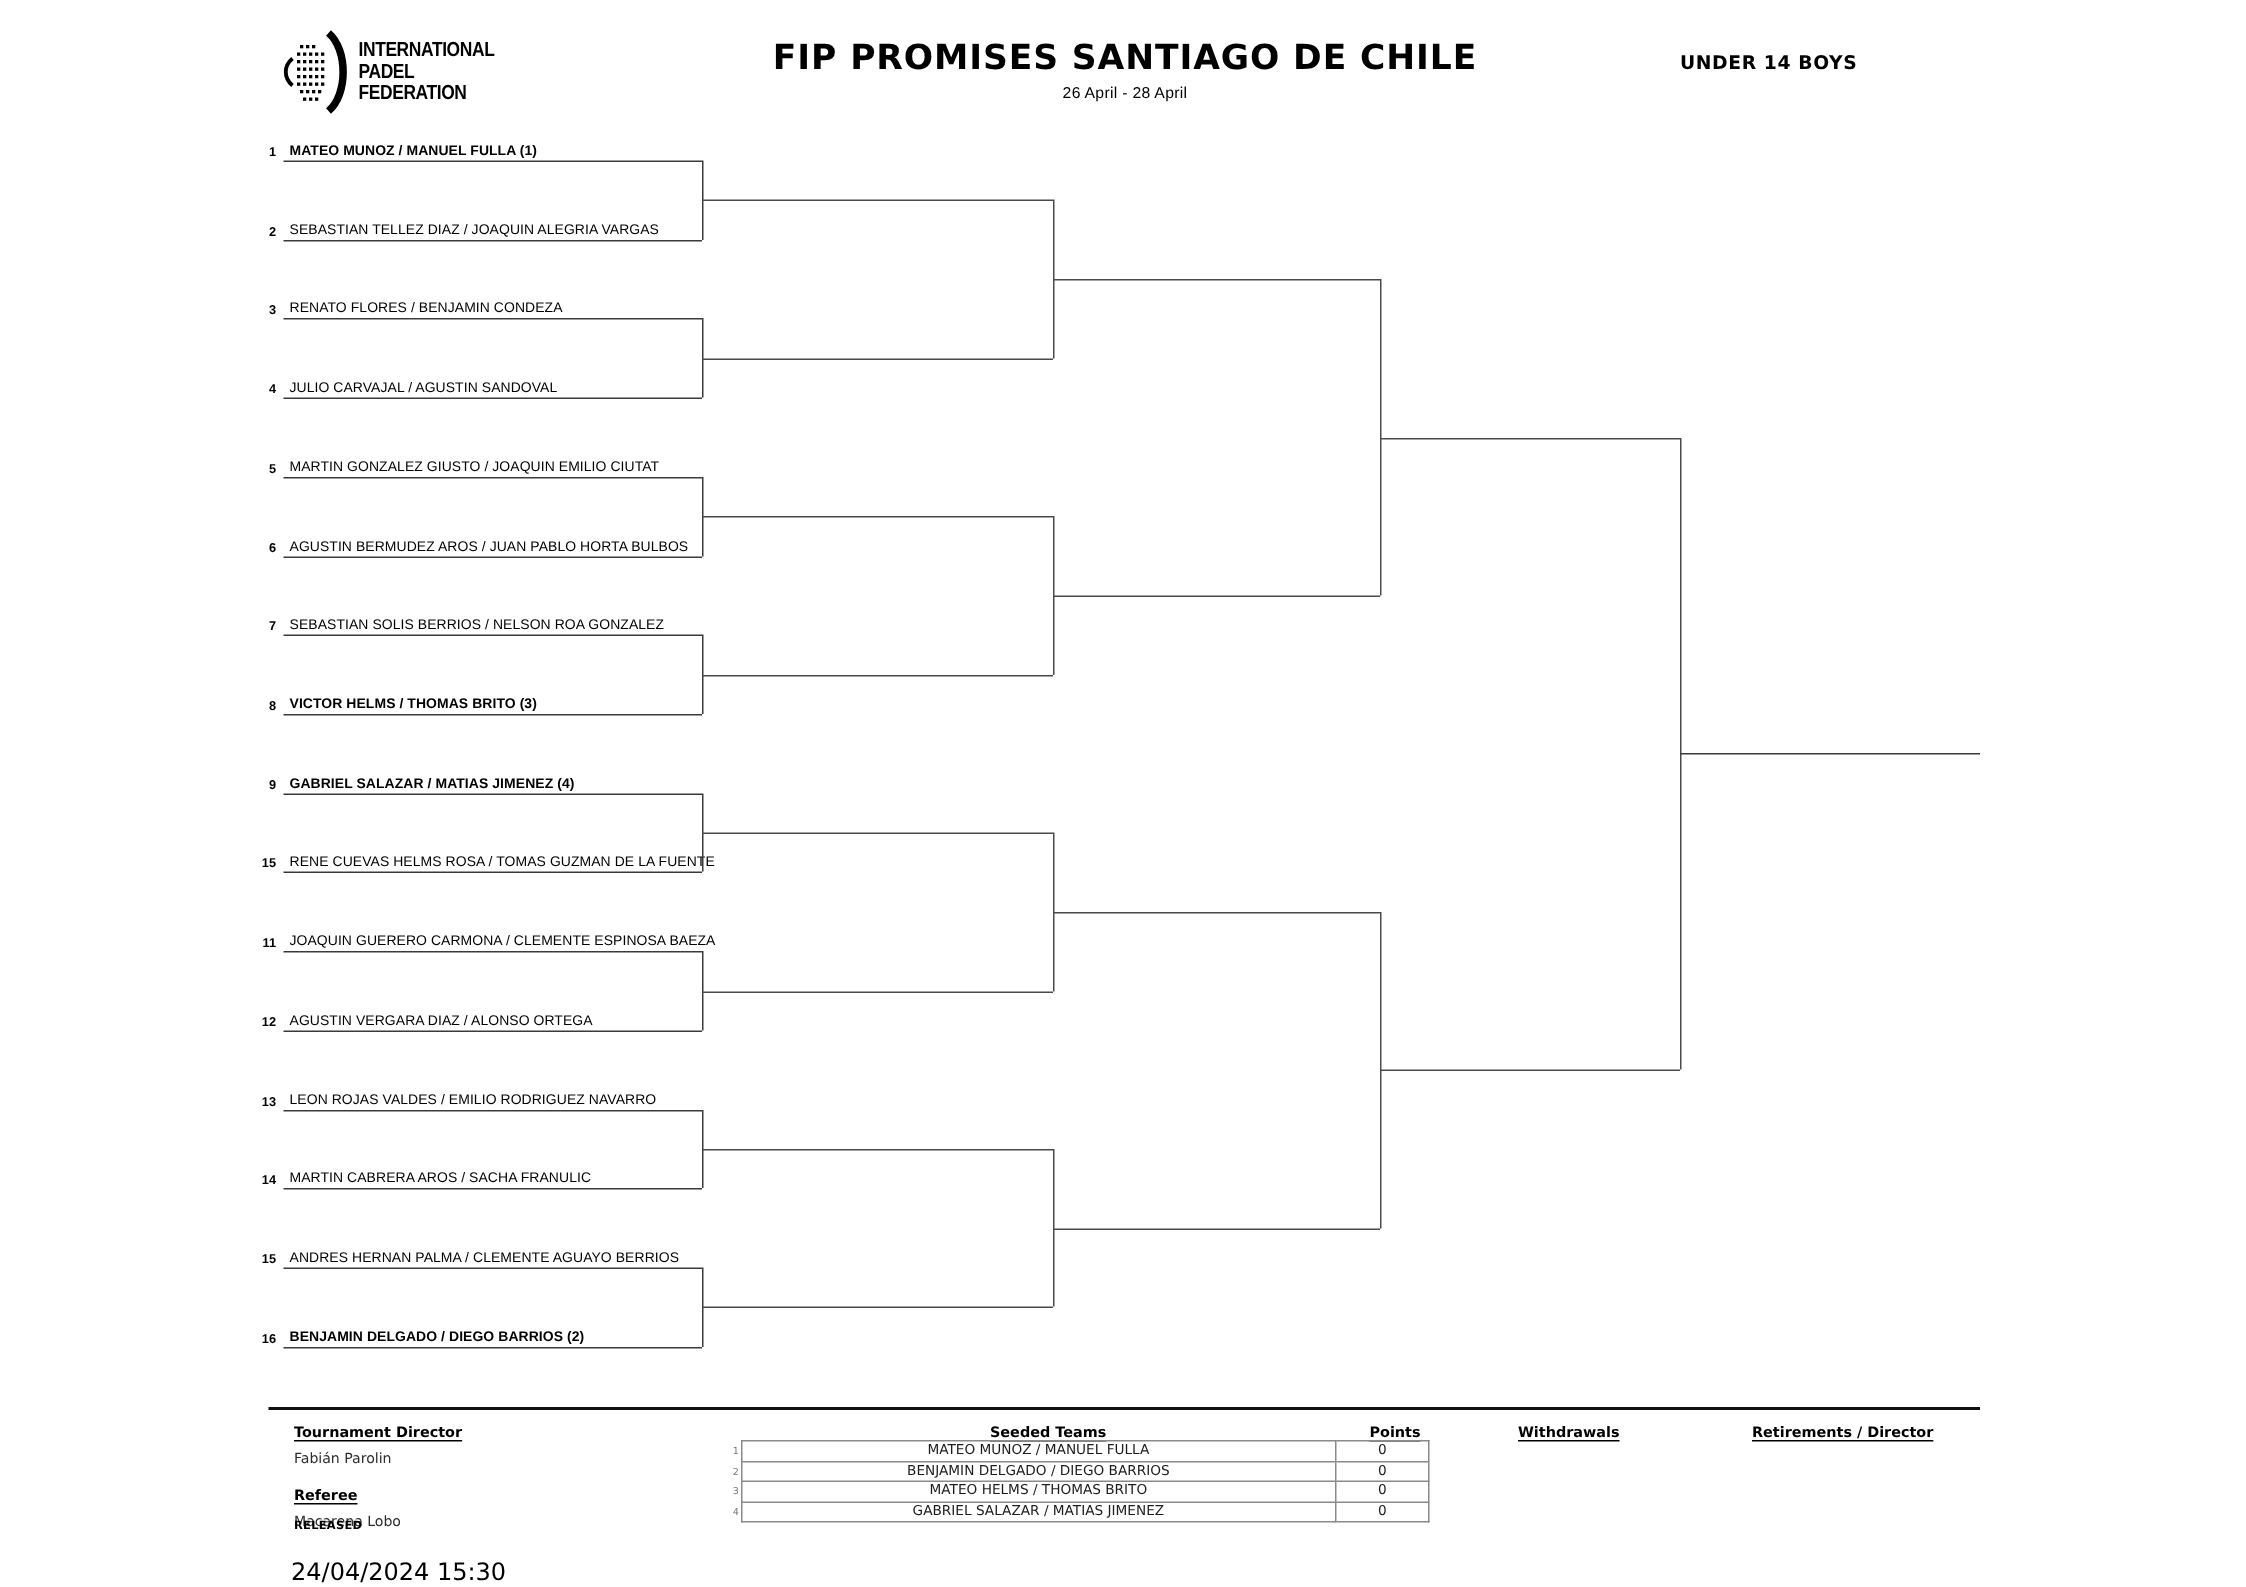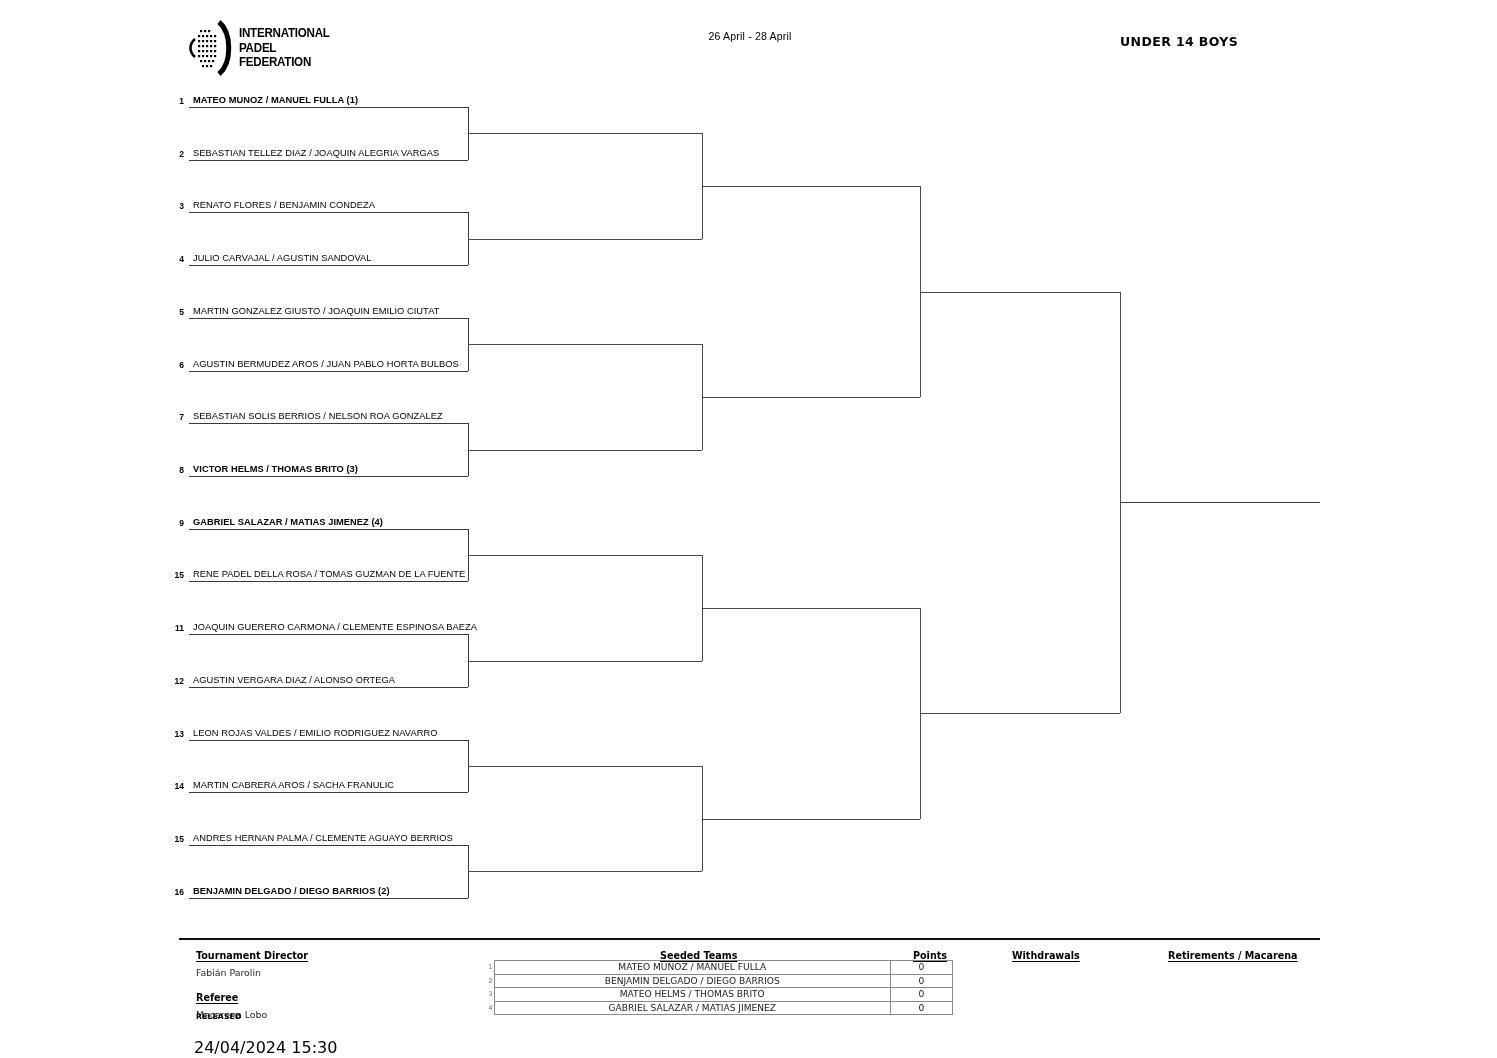--- a/index.html
+++ b/index.html
@@ -204,20 +204,21 @@
       </svg>
     </div>
     <div id="logo-words">
       <div>INTERNATIONAL</div>
       <div>PADEL</div>
       <div>FEDERATION</div>
     </div>
   </div>
 
   <div id="title-block">
+    <div id="event-title">FIP PROMISES SANTIAGO DE CHILE</div>
     <div id="event-dates">26 April - 28 April</div>
   </div>
 
   <div id="category-label">UNDER 14 BOYS</div>
 </div>
 
 <div id="bracket">
 
   <div id="entries-layer">
       <div class="seed-num" style="left: 170px; top: 96px;">1</div>
@@ -232,21 +233,21 @@
       <div class="entry-name" style="left: 193px; top: 305.88px;">MARTIN GONZALEZ GIUSTO / JOAQUIN EMILIO CIUTAT</div>
       <div class="seed-num" style="left: 170px; top: 359.6px;">6</div>
       <div class="entry-name" style="left: 193px; top: 358.6px;">AGUSTIN BERMUDEZ AROS / JUAN PABLO HORTA BULBOS</div>
       <div class="seed-num" style="left: 170px; top: 412.32px;">7</div>
       <div class="entry-name" style="left: 193px; top: 411.32px;">SEBASTIAN SOLIS BERRIOS / NELSON ROA GONZALEZ</div>
       <div class="seed-num" style="left: 170px; top: 465.04px;">8</div>
       <div class="entry-name seeded" style="left: 193px; top: 464.04px;">VICTOR HELMS / THOMAS BRITO (3)</div>
       <div class="seed-num" style="left: 170px; top: 517.76px;">9</div>
       <div class="entry-name seeded" style="left: 193px; top: 516.76px;">GABRIEL SALAZAR / MATIAS JIMENEZ (4)</div>
       <div class="seed-num" style="left: 170px; top: 570.48px;">15</div>
-      <div class="entry-name" style="left: 193px; top: 569.48px;">RENE PADEL DELLA ROSA / TOMAS GUZMAN DE LA FUENTE</div>
+      <div class="entry-name" style="left: 193px; top: 569.48px;">RENE CUEVAS HELMS ROSA / TOMAS GUZMAN DE LA FUENTE</div>
       <div class="seed-num" style="left: 170px; top: 623.2px;">11</div>
       <div class="entry-name" style="left: 193px; top: 622.2px;">JOAQUIN GUERERO CARMONA / CLEMENTE ESPINOSA BAEZA</div>
       <div class="seed-num" style="left: 170px; top: 675.92px;">12</div>
       <div class="entry-name" style="left: 193px; top: 674.92px;">AGUSTIN VERGARA DIAZ / ALONSO ORTEGA</div>
       <div class="seed-num" style="left: 170px; top: 728.64px;">13</div>
       <div class="entry-name" style="left: 193px; top: 727.64px;">LEON ROJAS VALDES / EMILIO RODRIGUEZ NAVARRO</div>
       <div class="seed-num" style="left: 170px; top: 781.36px;">14</div>
       <div class="entry-name" style="left: 193px; top: 780.36px;">MARTIN CABRERA AROS / SACHA FRANULIC</div>
       <div class="seed-num" style="left: 170px; top: 834.08px;">15</div>
       <div class="entry-name" style="left: 193px; top: 833.08px;">ANDRES HERNAN PALMA  / CLEMENTE AGUAYO BERRIOS</div>
@@ -311,21 +312,21 @@
 
   <div class="footer-head" style="left:196px; top:62px;">Referee</div>
   <div class="footer-val" style="left:196px; top:79px;">Macarena Lobo</div>
 
   <div id="released-label" style="position:absolute; left:196px; top:82px;">RELEASED</div>
   <div id="released-date" style="position:absolute; left:194px; top:108px;">24/04/2024 15:30</div>
 
   <div class="footer-head" style="left:660px; top:20px;">Seeded Teams</div>
   <div class="footer-head" style="left:913px; top:20px;">Points</div>
   <div class="footer-head" style="left:1012px; top:20px;">Withdrawals</div>
-  <div class="footer-head" style="left:1168px; top:20px;">Retirements / Macarena</div>
+  <div class="footer-head" style="left:1168px; top:20px;">Retirements / Director</div>
 
   <table id="seed-table">
     <tbody id="seed-table-body">
         <tr>
           <td class="idx">1</td>
           <td class="team">MATEO MUNOZ / MANUEL FULLA</td>
           <td class="pts">0</td>
         </tr>
         <tr>
           <td class="idx">2</td>

